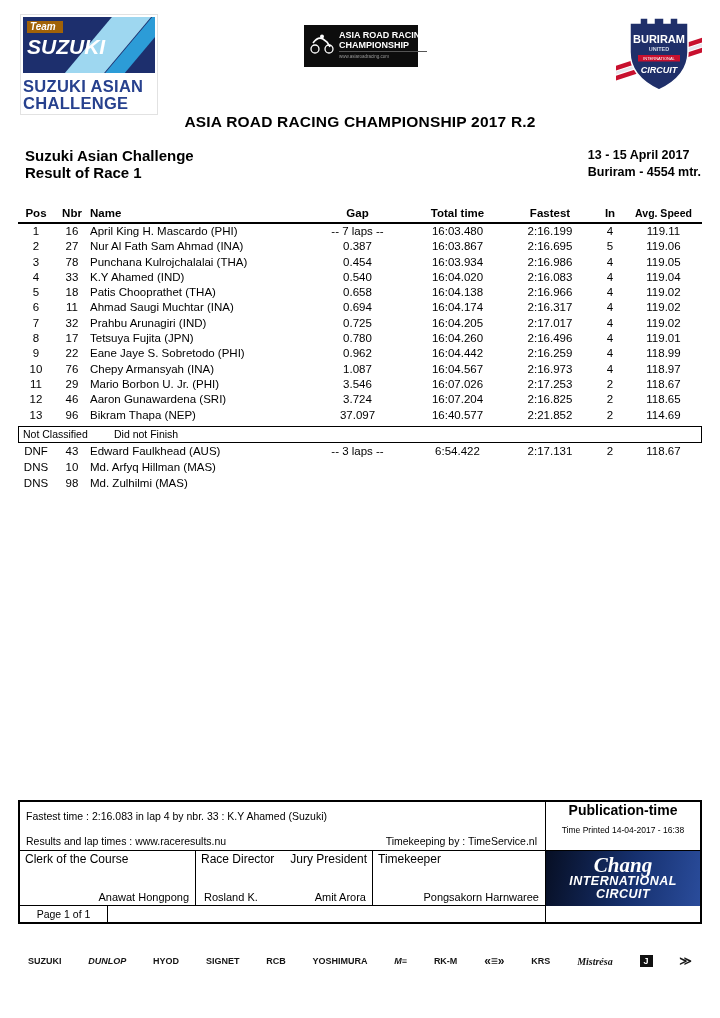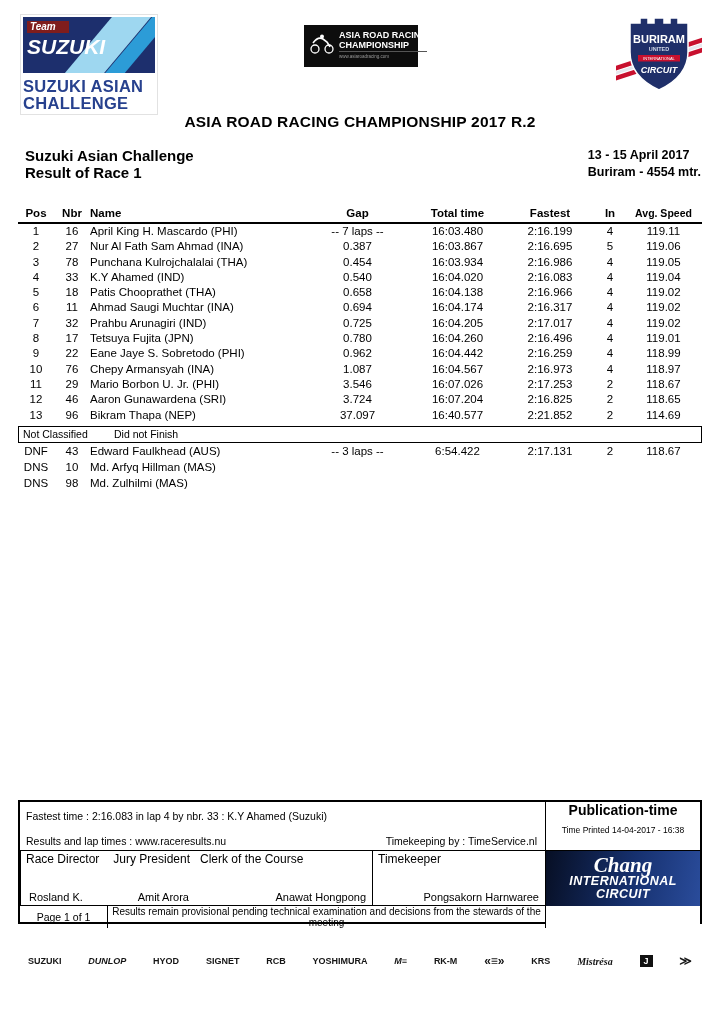--- a/index.html
+++ b/index.html
@@ -4,21 +4,21 @@
 <style>
   html,body{margin:0;padding:0;background:#fff;}
   .page{position:relative;width:720px;height:1018px;background:#fff;overflow:hidden;
         font-family:"Liberation Sans",sans-serif;color:#000;}
 
   
   .logo-suzuki{position:absolute;left:20px;top:14px;width:132px;border:1px solid #e2e2e2;background:#fff;padding:2px;}
   .sz-top{position:relative;height:56px;background:#1d2f6d;overflow:hidden;}
   .sz-stripe-light{position:absolute;width:30px;height:140px;background:#9ed7f0;transform:rotate(40deg);right:32px;top:-42px;}
   .sz-stripe-dark{position:absolute;width:15px;height:140px;background:#2c9cd7;transform:rotate(40deg);right:9px;top:-42px;}
-  .sz-team{position:absolute;left:4px;top:4px;background:#7f1d1d;color:#fff;font-weight:bold;font-style:italic;font-size:10px;padding:0 13px 1px 3px;}
+  .sz-team{position:absolute;left:4px;top:4px;background:#a16207;color:#fff;font-weight:bold;font-style:italic;font-size:10px;padding:0 7px 1px 3px;}
   .sz-brand{position:absolute;left:4px;top:18px;color:#fff;font-weight:bold;font-style:italic;font-size:21px;}
   .sz-line1{margin-top:5px;}
   .sz-line1,.sz-line2{color:#27418e;font-weight:bold;font-size:16.5px;line-height:17px;letter-spacing:0.3px;}
 
   .logo-arrc{position:absolute;left:304px;top:25px;width:114px;height:42px;background:#0d0d0d;display:flex;align-items:center;gap:4px;padding:0 5px;box-sizing:border-box;}
   .arrc-text{color:#fff;font-weight:bold;font-size:9px;line-height:10px;white-space:nowrap;}
   .arrc-url{color:#9a9a9a;font-size:4.5px;border-top:1px solid #555;margin-top:1px;font-weight:normal;}
 
   .logo-buriram{position:absolute;left:616px;top:10px;width:86px;height:88px;}
 
@@ -349,43 +349,42 @@
     <div class="f-fastest">Fastest time :  2:16.083  in lap  4   by nbr. 33 : K.Y Ahamed (Suzuki)</div>
     <div class="f-results">
       <span>Results and lap times : www.raceresults.nu</span>
       <span>Timekeeping by :  TimeService.nl</span>
     </div>
     <div class="f-pub">
       <div class="pub-title">Publication-time</div>
       <div class="pub-printed">Time Printed 14-04-2017 - 16:38</div>
     </div>
     <div class="f-officials">
+      <div class="off-box">
+        <span>Clerk of the Course</span>
+        <span class="off-name nr">Anawat Hongpong</span>
+      </div>
       <div class="off-box bl">
         <span>Race Director</span>
         <span class="off-label-r">Jury President</span>
         <span class="off-name nl">Rosland K.</span>
         <span class="off-name nr">Amit Arora</span>
       </div>
-      <div class="off-box">
-        <span>Clerk of the Course</span>
-        <span class="off-name nr">Anawat Hongpong</span>
-      </div>
       <div class="off-box bl">
         <span>Timekeeper</span>
         <span class="off-name nr">Pongsakorn Harnwaree</span>
       </div>
     </div>
     <div class="f-chang">
       <div class="chang-script">Chang</div>
       <div class="chang-sub">INTERNATIONAL</div>
       <div class="chang-sub">CIRCUIT</div>
     </div>
     <div class="f-page-row">
       <div class="page-cell">Page 1 of 1</div>
-      <div class="disclaimer">Results remain provisional pending technical examination and decisions from the stewards of the meeting</div>
     </div>
     <div class="f-empty"></div>
   </div>
 
   <div class="sponsors" id="sponsors">
       <span class="sponsor sp-plain">SUZUKI</span>
       <span class="sponsor sp-italic">DUNLOP</span>
       <span class="sponsor sp-plain">HYOD</span>
       <span class="sponsor sp-plain">SIGNET</span>
       <span class="sponsor sp-plain">RCB</span>

